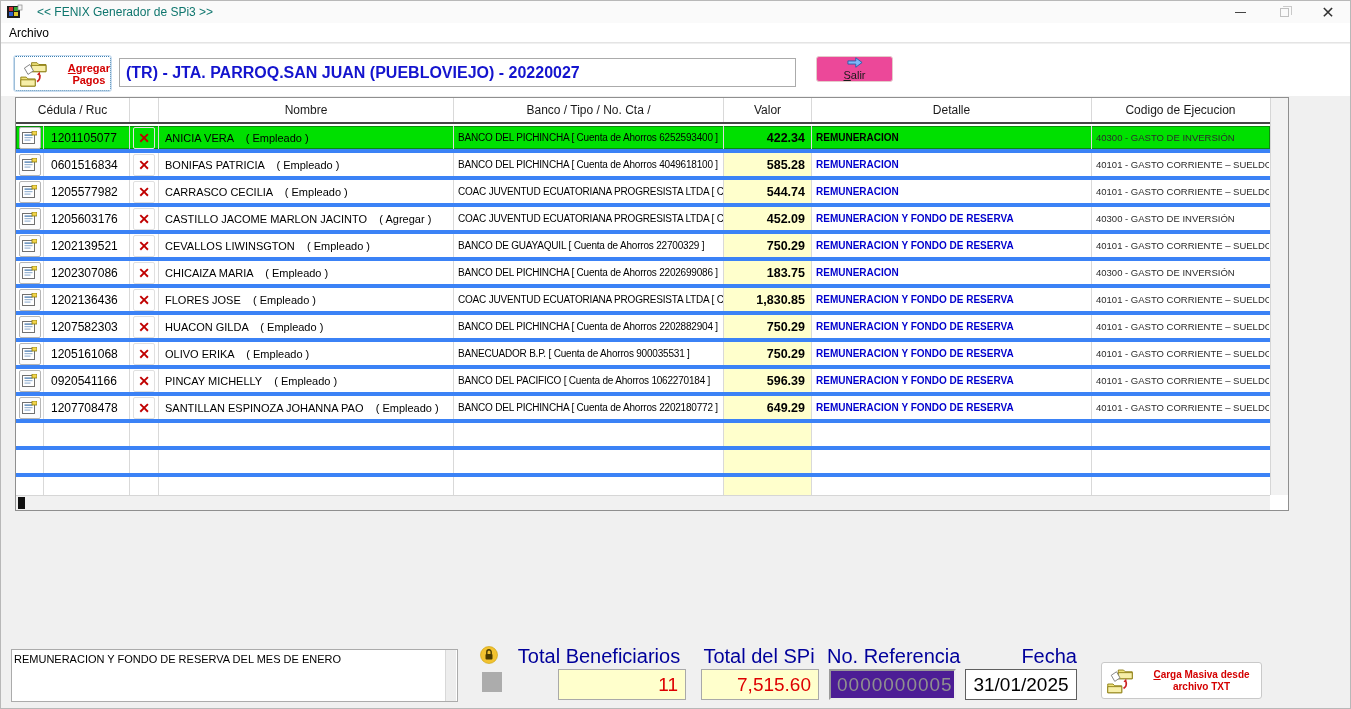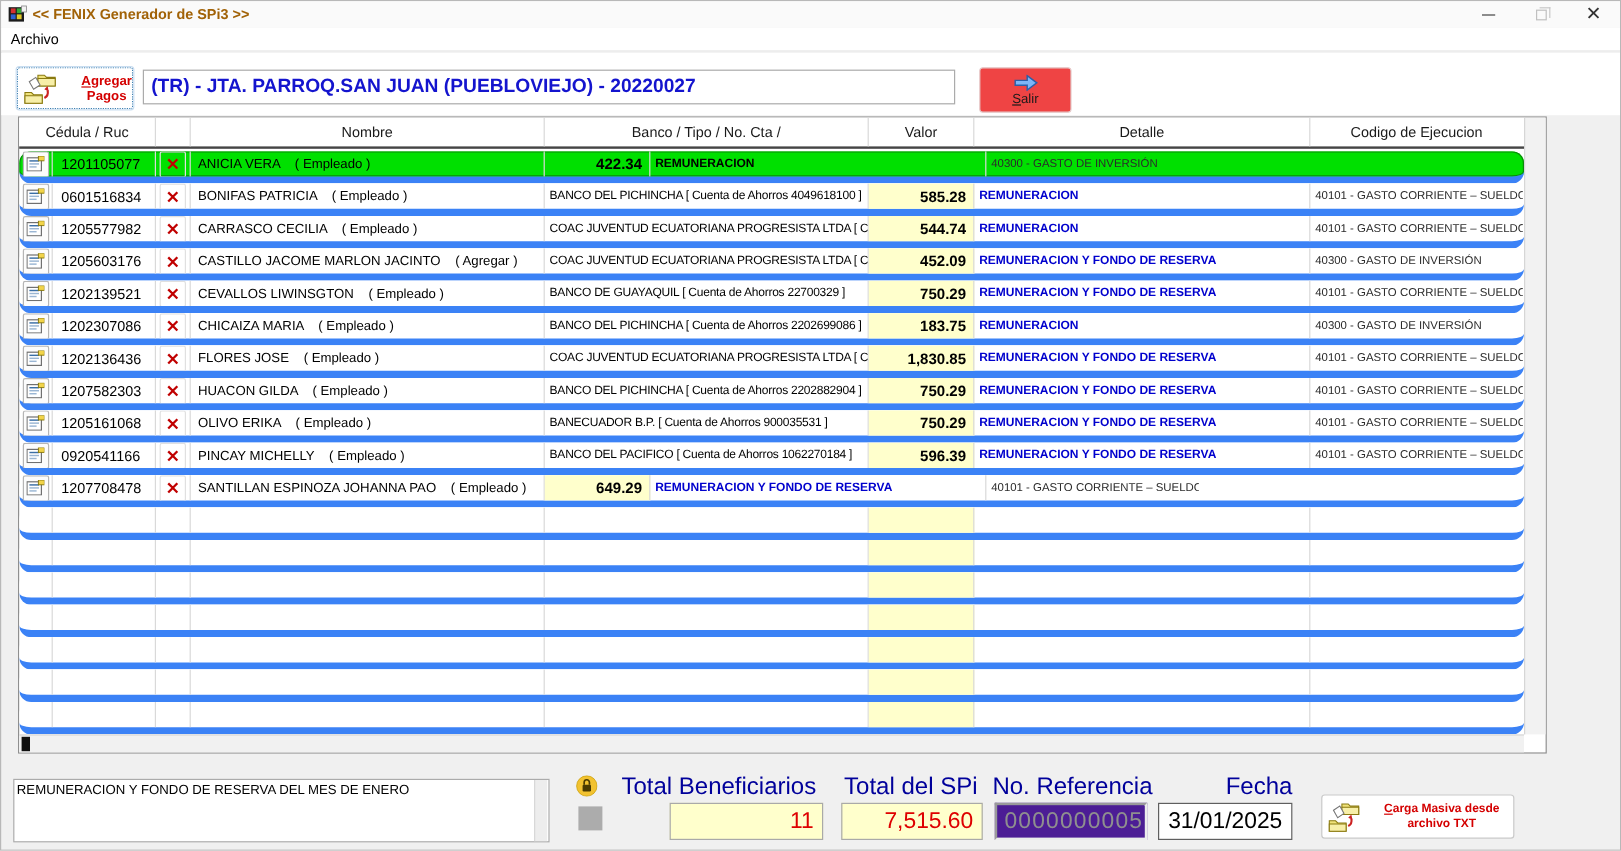--- a/index.html
+++ b/index.html
@@ -3,49 +3,49 @@
 <meta charset="utf-8">
 <style>
   * { margin:0; padding:0; box-sizing:border-box; }
   html,body { width:1351px; height:709px; }
   body { font-family:"Liberation Sans", sans-serif; background:#F0F0F0; position:relative; overflow:hidden; }
   .window { position:absolute; inset:0; border:1px solid #B8B8B8; }
 
   
   .titlebar { position:absolute; left:0; top:0; width:100%; height:22px; background:#FAFAFA; display:flex; align-items:center; }
   .appicon { width:16px; height:16px; margin-left:6px; }
-  .apptitle { font-size:12px; color:#a16207; margin-left:4px; white-space:nowrap;font-weight:bold; }
+  .apptitle { font-size:12px; color:#0f766e; margin-left:14px; white-space:nowrap; }
   .wincontrols { position:absolute; right:0; top:0; height:22px; display:flex; align-items:center; }
   .winbtn { width:44px; height:22px; display:flex; align-items:center; justify-content:center; font-size:13px; color:#333; cursor:default; }
   .winbtn.max { color:#B9B9B9; }
   .maxglyph { width:9px; height:9px; border:1px solid #C0C0C0; position:relative; }
   .maxglyph::before { content:""; position:absolute; left:2px; top:-3px; width:8px; height:8px; border:1px solid #C9C9C9; border-bottom:none; border-left:none; }
   .minglyph { width:11px; height:0; border-top:1.6px solid #444; display:block; }
 
   
   .menubar { position:absolute; left:0; top:22px; width:100%; height:20px; background:#FFF; display:flex; align-items:center; border-bottom:1px solid #E4E4E4; }
   .menuitem { font-size:12px; color:#000; padding:2px 8px; }
 
   
   .toolbar { position:absolute; left:0; top:43px; width:100%; height:52px; background:#FFF; }
   .btn-agregar { position:absolute; left:13px; top:12px; width:97px; height:35px; background:#FFF; border:1px dotted #3C7FB1; outline:1px solid #C9DDF0; border-radius:2px; display:flex; align-items:center; justify-content:flex-start; gap:20px; padding-left:4px; cursor:pointer; }
   .btn-agregar .lbl { color:#D40000; font-weight:bold; font-size:11px; line-height:12px; text-align:center; flex:1; }
   .btn-agregar .lbl .l1::first-letter, .btn-salir .slbl::first-letter, .btn-carga .lbl .l1::first-letter { text-decoration:underline; }
   .entitybox { position:absolute; left:118px; top:14px; width:677px; height:29px; border:1px solid #ABABAB; background:#FFF; color:#1414CE; font-weight:bold; font-size:16px; padding:0 6px; font-family:"Liberation Sans", sans-serif; }
-  .btn-salir { position:absolute; left:815px; top:12px; width:77px; height:38px; background:#ef4444; border:1px solid #E5CACA; border-radius:3px; display:flex; flex-direction:column; align-items:center; justify-content:center; cursor:pointer; }
+  .btn-salir { position:absolute; left:815px; top:12px; width:77px; height:26px; background:#ec4899; border:1px solid #E5CACA; border-radius:3px; display:flex; flex-direction:column; align-items:center; justify-content:center; cursor:pointer; }
   .btn-salir .slbl { font-size:11px; color:#1A1A1A; margin-top:1px; }
 
   
-  .grid { position:absolute; left:14px; top:96px; width:1274px; height:531px; background:#FFF; border:1px solid #8F8F8F; }
+  .grid { position:absolute; left:14px; top:96px; width:1274px; height:414px; background:#FFF; border:1px solid #8F8F8F; }
   .ghead { position:absolute; left:0; top:0; right:18px; height:26px; display:flex; background:#FFF; border-bottom:2px solid #454545; }
   .hc { display:flex; align-items:center; justify-content:center; font-size:12px; color:#1A1A1A; border-right:1px solid #D9D9D9; overflow:hidden; }
   .hc.h-ced { width:114px; } .hc.h-x { width:29px; } .hc.h-nom { width:295px; } .hc.h-ban { width:270px; }
   .hc.h-val { width:88px; } .hc.h-det { width:280px; } .hc.h-cod { width:177px; border-right:none; }
   .growsbox { position:absolute; left:0; top:28px; right:18px; bottom:15px; overflow:hidden; }
-  .grow { display:flex; height:27px; border-bottom:6px solid #3b82f6; background:#FFF; position:relative;border-radius:10px; }
+  .grow { display:flex; height:27px; border-bottom:4px solid #3b82f6; background:#FFF; position:relative; }
   .c { border-right:1px solid #D9D9D9; overflow:hidden; display:flex; align-items:center; height:100%; }
   .c.icon-c { width:28px; justify-content:center; }
   .c.ced { width:86px; font-size:12px; padding-left:7px; color:#000; }
   .c.xc { width:29px; justify-content:center; }
   .c.nom { width:295px; font-size:11px; padding-left:6px; color:#000; white-space:pre; }
   .c.ban { width:270px; font-size:10px; padding-left:4px; color:#000; letter-spacing:-0.2px; white-space:nowrap; }
   .c.val { width:88px; font-size:12.5px; font-weight:bold; justify-content:flex-end; padding-right:6px; background:#FFFFCC; color:#000; }
   .c.det { width:280px; font-size:10px; font-weight:bold; padding-left:4px; color:#0000CD; white-space:nowrap; }
   .c.cod { width:177px; font-size:9.5px; padding-left:4px; color:#2B2B2B; border-right:none; white-space:nowrap; }
   .grow.sel { background:#00E000; box-shadow:inset 0 0 0 1px #0B8A0B; }
@@ -147,20 +147,21 @@
           <rect x="2.5" y="8.5" width="6" height="1.2" fill="#9AB6D4"></rect>
           <rect x="10" y="0" width="5" height="4" fill="#F2D44A" stroke="#8A7A10" stroke-width="0.8"></rect>
         </svg>
       </button>
     </div>
     <div class="c ced">1201105077</div>
     <div class="c xc">
       <span class="xbtn">✕</span>
     </div>
     <div class="c nom">ANICIA VERA    ( Empleado )</div>
+    <div class="c ban">BANCO DEL PICHINCHA [ Cuenta de Ahorros 6252593400 ]</div>
     <div class="c val">422.34</div>
     <div class="c det">REMUNERACION</div>
     <div class="c cod">40300 - GASTO DE INVERSIÓN</div>
   </div>
         <div class="grow">
     <div class="c icon-c">
       <button class="edit-btn">
         <svg width="15" height="13" viewBox="0 0 15 13">
           <rect x="0.5" y="1.5" width="12" height="11" fill="#FFFFFF" stroke="#707070" stroke-width="1"></rect>
           <rect x="2.5" y="3.5" width="8" height="1.2" fill="#3A6EA5"></rect>
@@ -366,20 +367,21 @@
           <rect x="2.5" y="8.5" width="6" height="1.2" fill="#9AB6D4"></rect>
           <rect x="10" y="0" width="5" height="4" fill="#F2D44A" stroke="#8A7A10" stroke-width="0.8"></rect>
         </svg>
       </button>
     </div>
     <div class="c ced">1207708478</div>
     <div class="c xc">
       <span class="xbtn">✕</span>
     </div>
     <div class="c nom">SANTILLAN ESPINOZA JOHANNA PAO    ( Empleado )</div>
+    <div class="c ban">BANCO DEL PICHINCHA [ Cuenta de Ahorros 2202180772 ]</div>
     <div class="c val">649.29</div>
     <div class="c det">REMUNERACION Y FONDO DE RESERVA</div>
     <div class="c cod">40101 - GASTO CORRIENTE – SUELDOS</div>
   </div>
         <div class="grow">
     <div class="c icon-c"></div>
     <div class="c ced"></div>
     <div class="c xc"></div>
     <div class="c nom"></div>
     <div class="c ban"></div>

